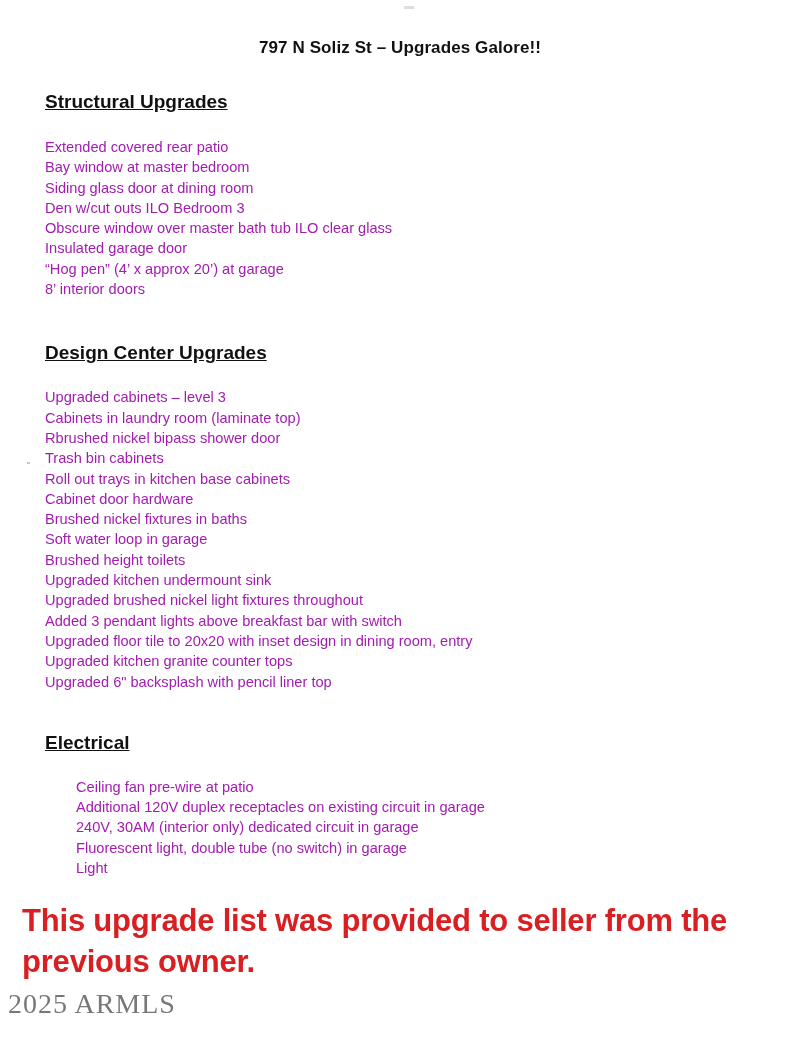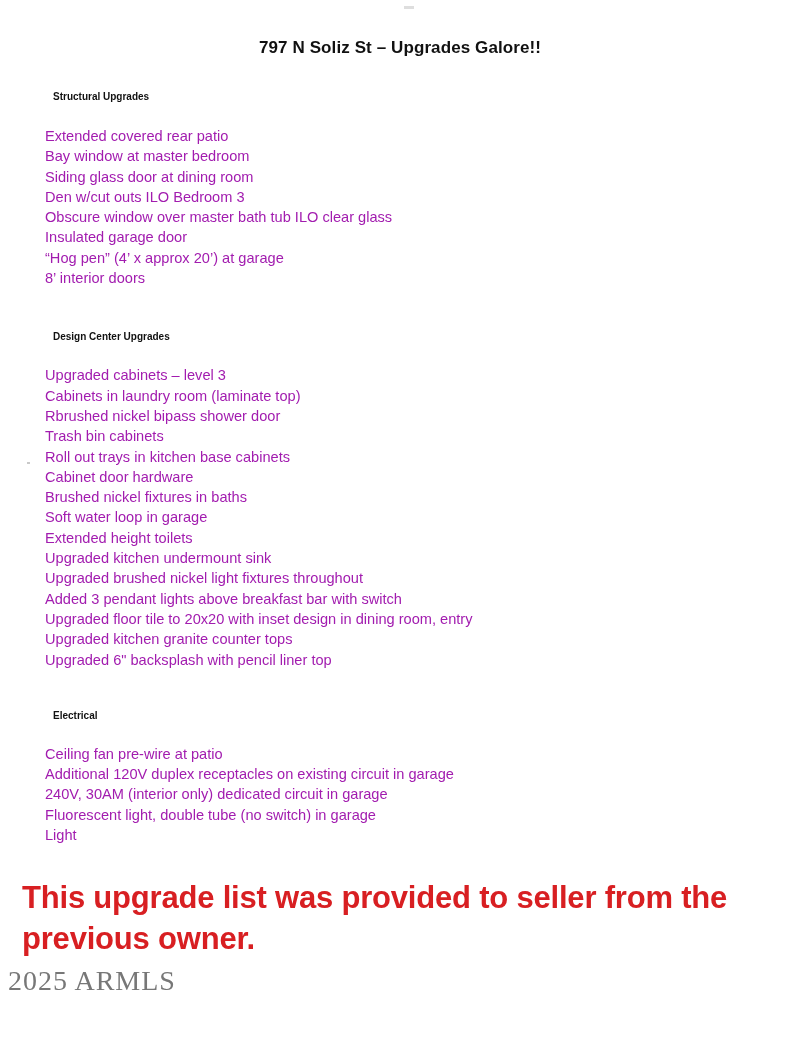--- a/index.html
+++ b/index.html
@@ -28,24 +28,25 @@
     color: #111111;
     margin: 0;
     padding-top: 38px;
     letter-spacing: 0.1px;
   }
   .section {
     margin-left: 45px;
     margin-right: 40px;
   }
   .section-heading {
-    font-size: 10px;
+    font-size: 19px;
     font-weight: bold;
+    text-decoration: underline;
     color: #111111;
-    margin: 8px;
+    margin: 0;
   }
   .item-list {
     list-style: none;
     margin: 0;
     padding: 0;
   }
   .item-list li {
     font-size: 14.6px;
     line-height: 20.3px;
     color: #a21caf;
@@ -61,23 +62,24 @@
     margin-top: 43px;
   }
   .sec-design .item-list {
     margin-top: 23px;
   }
   .sec-electrical {
     margin-top: 40px;
   }
   .sec-electrical .item-list {
     margin-top: 23px;
+    margin-left: 31px;
   }
   .notice {
-    margin-top: 32px;
+    margin-top: 22px;
     margin-left: 22px;
     margin-right: 20px;
     color: #d81f22;
     font-size: 31px;
     font-weight: bold;
     line-height: 41px;
     letter-spacing: -0.2px;
   }
   .watermark {
     margin-top: 6px;
@@ -123,21 +125,21 @@
     <div class="section-heading">Design Center Upgrades</div>
     <ul class="item-list">
       <li>Upgraded cabinets – level 3</li>
       <li>Cabinets in laundry room (laminate top)</li>
       <li>Rbrushed nickel bipass shower door</li>
       <li>Trash bin cabinets</li>
       <li>Roll out trays in kitchen base cabinets</li>
       <li>Cabinet door hardware</li>
       <li>Brushed nickel fixtures in baths</li>
       <li>Soft water loop in garage</li>
-      <li>Extended height toilets</li>
+      <li>Brushed height toilets</li>
       <li>Upgraded kitchen undermount sink</li>
       <li>Upgraded brushed nickel light fixtures throughout</li>
       <li>Added 3 pendant lights above breakfast bar with switch</li>
       <li>Upgraded floor tile to 20x20 with inset design in dining room, entry</li>
       <li>Upgraded kitchen granite counter tops</li>
       <li>Upgraded 6" backsplash with pencil liner top</li>
     </ul>
   </div>
 
   <div class="section sec-electrical">

